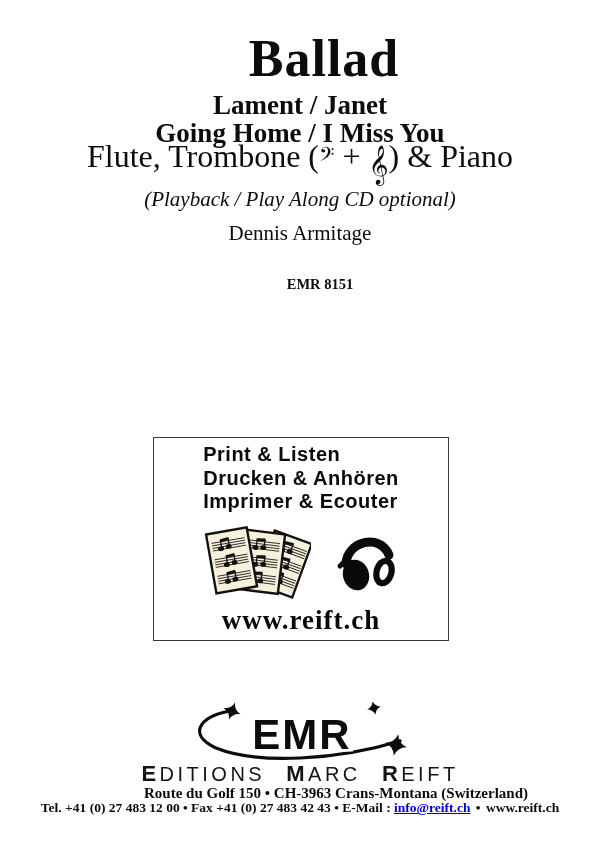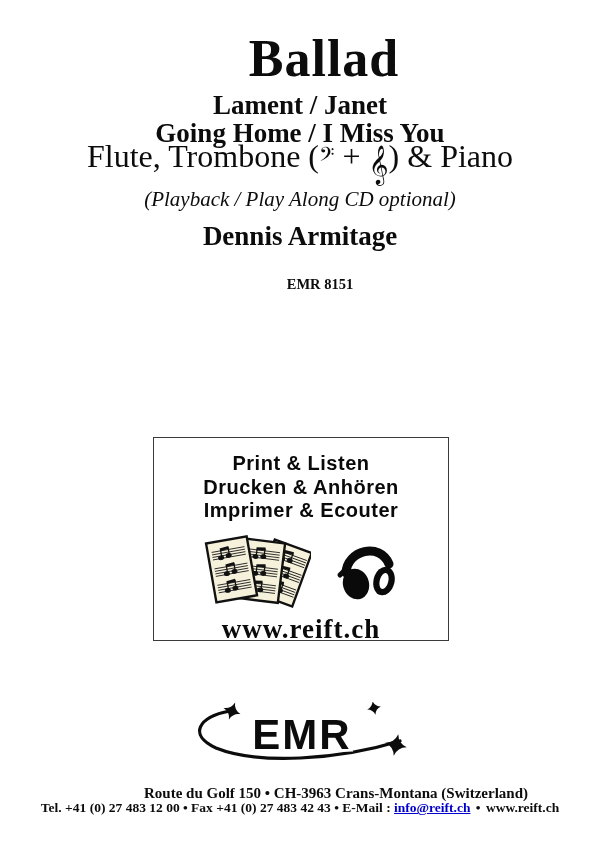--- a/index.html
+++ b/index.html
@@ -12,29 +12,29 @@
 
   .title{top:33px;font-size:52px;font-weight:bold;letter-spacing:1px;line-height:1;margin-left:24px;}
   .subtitle{font-size:27px;font-weight:bold;line-height:1;}
   .subtitle.s1{top:92px;}
   .subtitle.s2{top:120px;}
   .instrumentation{top:139px;font-size:32px;line-height:1.1;}
   .clef{font-family:"DejaVu Sans",sans-serif;font-weight:normal;}
   .clef.bass{font-size:24px;vertical-align:2px;}
   .clef.treble{font-size:34px;vertical-align:-9px;line-height:0;}
   .cd-note{top:189px;font-size:21px;font-style:italic;line-height:1;}
-  .composer{top:223px;font-size:27px;font-weight:bold;line-height:1;}
+  .composer{top:223px;font-size:21px;font-weight:normal;line-height:1;}
   .catalog{top:277px;font-size:14.5px;font-weight:bold;line-height:1;padding-left:20px;}
 
   .promo-box{
     position:absolute;top:437px;left:153px;width:294px;height:202px;
     background:#ffffff;border:1.5px solid #3a3a3a;
     display:flex;flex-direction:column;align-items:center;
   }
-  .promo-lines{margin-top:14px;text-align:center;}
+  .promo-lines{margin-top:5px;}
   .promo-line{
     font-family:"Liberation Sans","DejaVu Sans",sans-serif;
     font-weight:bold;font-size:20px;line-height:23.5px;letter-spacing:0.5px;color:#0a0a0a;
   }
   .promo-icons{margin-top:8px;display:flex;align-items:center;gap:24px;height:80px;}
   .promo-site{margin-top:3px;font-size:27px;font-weight:bold;letter-spacing:1px;color:#0a0a0a;}
 
   .logo-wrap{position:absolute;top:702px;left:186px;width:228px;height:62px;}
   .publisher-name{
     top:761px;font-family:"Liberation Sans","DejaVu Sans",sans-serif;
@@ -143,19 +143,24 @@
       <path d="M 44 9 C 12 15, 2 33, 30 46 C 72 63, 152 58, 214 39" fill="none" stroke="#0c0c0c" stroke-width="3.2" stroke-linecap="round"></path>
       <text x="116" y="47" text-anchor="middle" font-family="Liberation Sans, DejaVu Sans, sans-serif" font-size="42" font-weight="900" letter-spacing="2" fill="#0c0c0c" stroke="#ffffff" stroke-width="5" paint-order="stroke">EMR</text>
       <g fill="#0c0c0c">
         <path transform="translate(46,9) rotate(20)" d="M0,-9 Q1.6,-1.6 9,0 Q1.6,1.6 0,9 Q-1.6,1.6 -9,0 Q-1.6,-1.6 0,-9 Z"></path>
         <path transform="translate(188,6) rotate(-12)" d="M0,-7 Q1.3,-1.3 7,0 Q1.3,1.3 0,7 Q-1.3,1.3 -7,0 Q-1.3,-1.3 0,-7 Z"></path>
         <path transform="translate(210,43) rotate(12)" d="M0,-11 Q2,-2 11,0 Q2,2 0,11 Q-2,2 -11,0 Q-2,-2 0,-11 Z"></path>
       </g>
     </svg>
   </div>
 
+  <div class="centered publisher-name">
+    <span class="word"><span class="initial">E</span><span class="rest">DITIONS</span></span>
+    <span class="word"><span class="initial">M</span><span class="rest">ARC</span></span>
+    <span class="word"><span class="initial">R</span><span class="rest">EIFT</span></span>
+  </div>
 
   <div class="centered address-line">Route du Golf 150 • CH-3963 Crans-Montana (Switzerland)</div>
   <div class="centered contact-line">
     <span>Tel. +41 (0) 27 483 12 00 • Fax +41 (0) 27 483 42 43 • E-Mail : </span><a class="email-link">info@reift.ch</a><span class="bullet"> • </span><span>www.reift.ch</span>
   </div>
 
 </div>
 
 </body></html>

